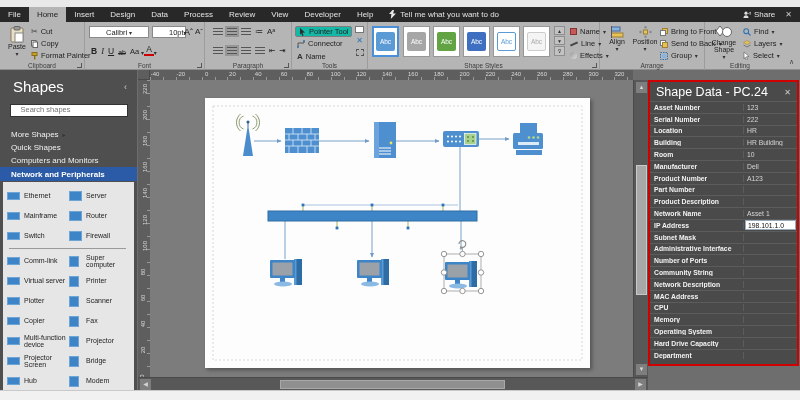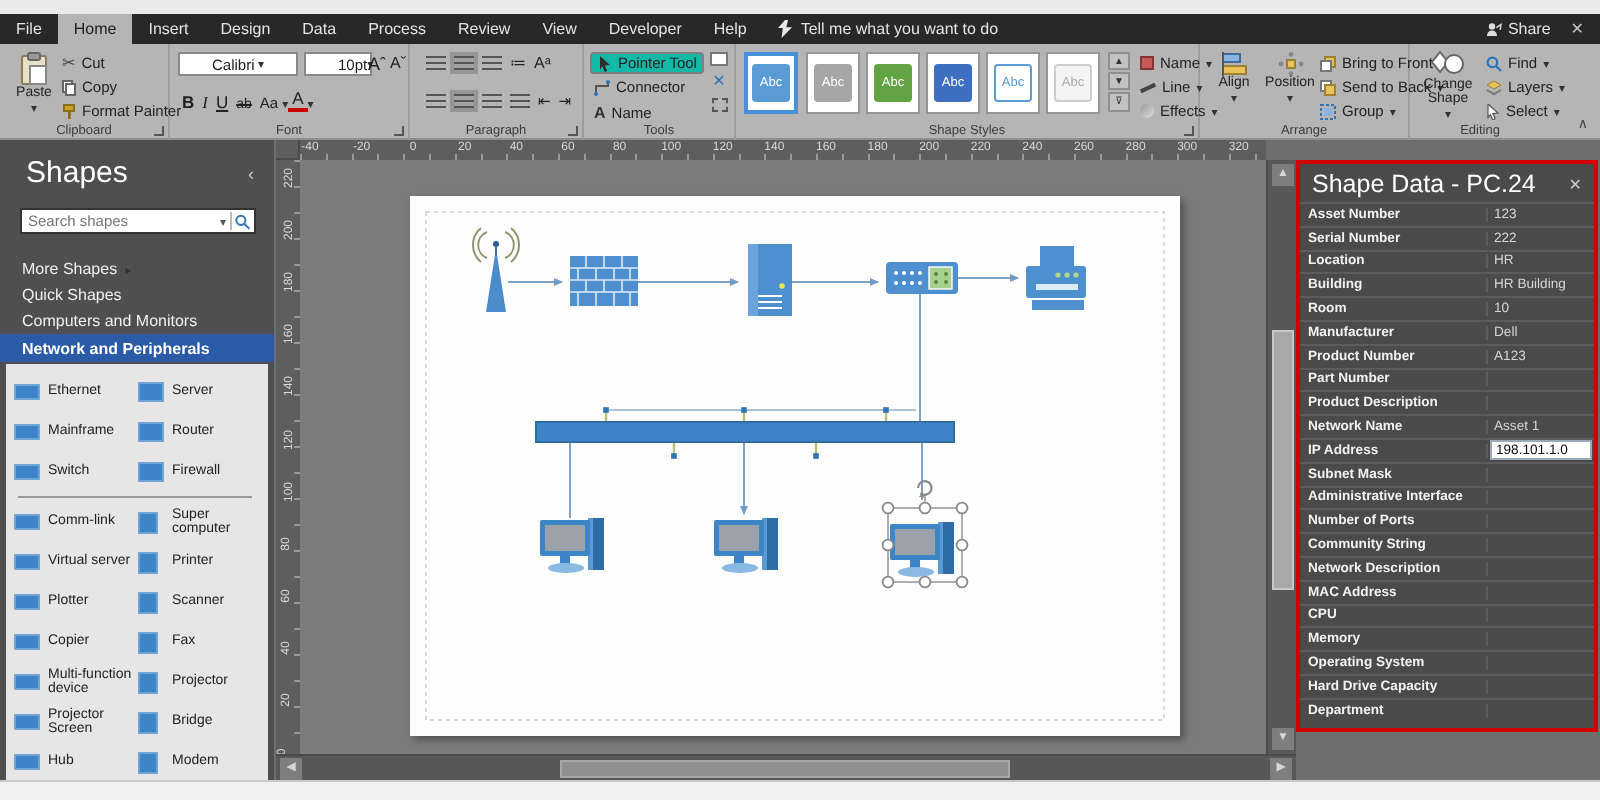--- a/index.html
+++ b/index.html
@@ -38,21 +38,21 @@
   .bigbtn { position:absolute; display:flex; flex-direction:column; align-items:center; font-size:7px; color:#222; text-align:center; }
   #ribbon-collapse { position:absolute; right:6px; bottom:3px; font-size:7px; color:#444; }
 
   
   #main { left:0; top:70px; width:800px; height:330px; background:#6e6e6e; }
 
   
   #sidebar { left:0; top:0; width:137px; height:320px; background:#4f4f4f; overflow:hidden; }
   #shapes-title { position:absolute; left:13px; top:8px; font-size:15px; color:#fff; font-weight:400; }
   #shapes-collapse { position:absolute; right:10px; top:12px; color:#cfcfcf; font-size:9px; }
-  #shape-search { position:absolute; left:10px; top:34px; width:118px; height:13px; background:#fff; border:1px solid #333; display:flex; align-items:center; }
+  #shape-search { position:absolute; left:10px; top:34px; width:118px; height:13px; background:#fff; border:1px solid #333; display:flex; align-items:center;flex-direction:column; }
   #shape-search input { flex:1; border:0; outline:0; font-size:7.5px; color:#444; padding:0 3px; font-family:"Liberation Sans",sans-serif; min-width:0; }
   #shape-search .sep { width:1px; height:9px; background:#bbb; }
   #shape-search .chv { padding:0 2px; color:#555; }
   .nav-link { position:absolute; left:0; width:137px; height:13px; display:flex; align-items:center; padding-left:11px; font-size:8px; color:#f0f0f0; gap:4px; }
   .nav-link.selected { background:#2b5aa6; color:#fff; font-weight:bold; height:14px; }
   #shape-list { position:absolute; left:3px; top:112px; width:131px; height:208px; background:#e6e6e6; padding:4px 2px 0 4px; }
   .slist { display:grid; grid-template-columns:62px 62px; }
   .sitem { display:flex; align-items:center; gap:4px; height:20px; font-size:7px; color:#222; line-height:7.5px; }
   .sicon { flex:0 0 13px; height:10px; background:#3d85c6; border-radius:1px; box-shadow:inset 0 0 0 1px #6ea5d6; }
   .slist .sitem:nth-child(odd) .sicon { height:8px; }

